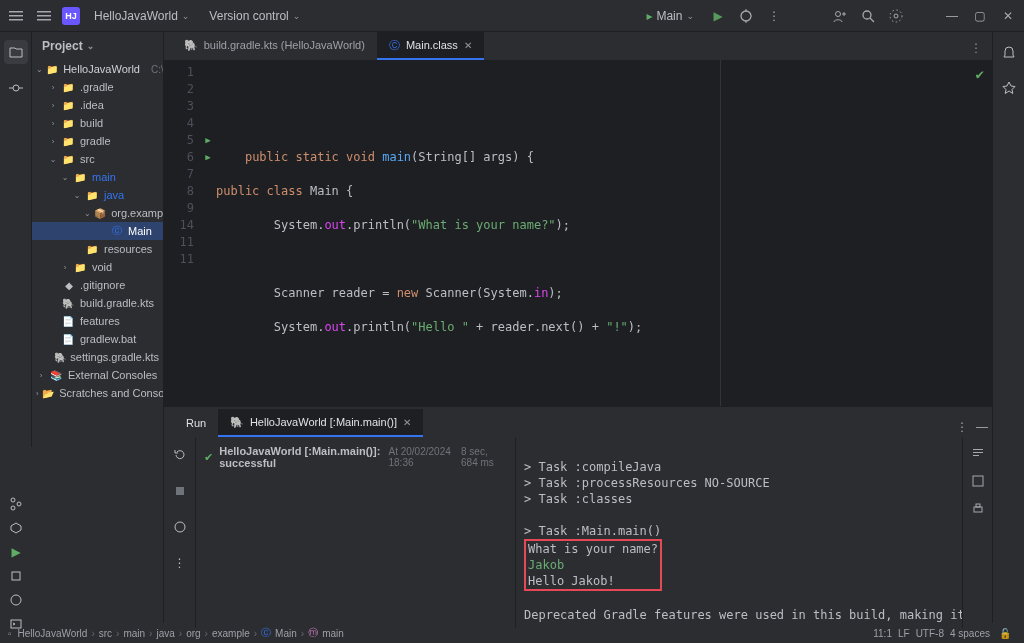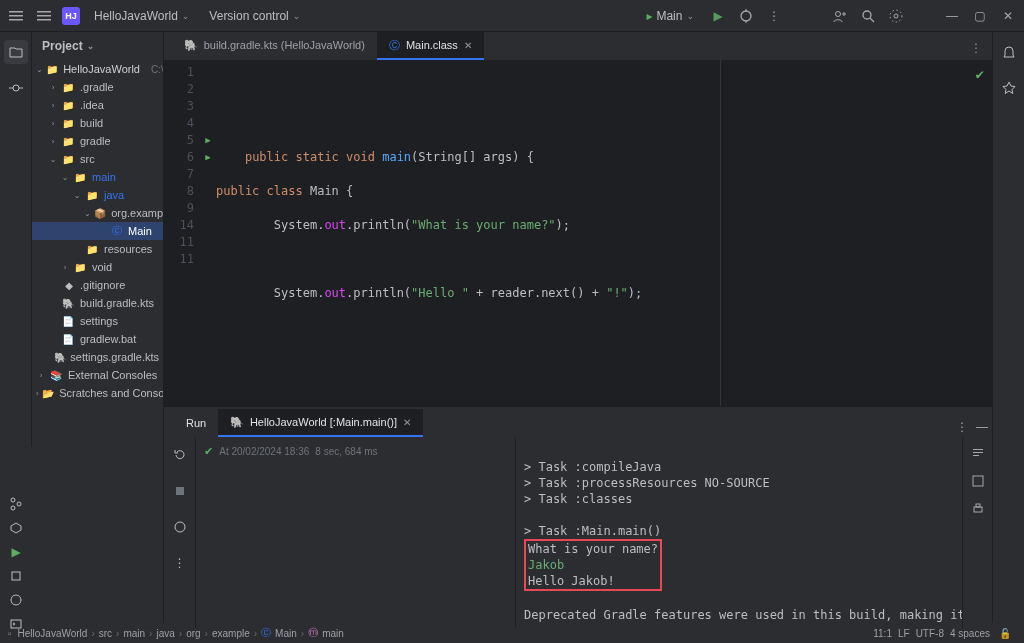--- a/index.html
+++ b/index.html
@@ -228,21 +228,21 @@
           <span>.gitignore</span>
         </div>
       <div class="node" style="padding-left:16px">
           <span class="tw"></span>
           <span class="ic" style="color:#e6982e">🐘</span>
           <span>build.gradle.kts</span>
         </div>
       <div class="node" style="padding-left:16px">
           <span class="tw"></span>
           <span class="ic">📄</span>
-          <span>settings</span>
+          <span>features</span>
         </div>
       <div class="node" style="padding-left:16px">
           <span class="tw"></span>
           <span class="ic">📄</span>
           <span>gradlew.bat</span>
         </div>
       <div class="node" style="padding-left:16px">
           <span class="tw"></span>
           <span class="ic" style="color:#e6982e">🐘</span>
           <span>settings.gradle.kts</span>
@@ -306,20 +306,21 @@
           <div></div>
           <div></div>
       </div>
       <div class="code">
 <div class="ln"></div>
 <div class="ln"></div>
 <div class="ln">    <span class="kw">public static void</span> <span class="mth">main</span>(String[] args) <span>{</span></div>
 <div class="ln"><span class="kw">public class</span> <span class="cls-c">Main</span> {</div>
 <div class="ln">        System.<span class="fld">out</span>.println(<span class="str">"What is your name?"</span>);</div>
 <div class="ln"></div>
+<div class="ln">        Scanner reader = <span class="kw">new</span> Scanner(System.<span class="fld">in</span>);</div>
 <div class="ln">        System.<span class="fld">out</span>.println(<span class="str">"Hello "</span> + reader.next() + <span class="str">"!"</span>);</div>
 
 
       </div>
     </div>
 
     <div class="splitter"></div>
 
     <div class="run-panel">
       <div class="run-tabs">
@@ -351,20 +352,21 @@
             <div class="gutter-btn">
                 <svg width="14" height="14" viewBox="0 0 14 14">
                   <circle cx="7" cy="7" r="5" fill="none" stroke="#bcbec4"></circle>
                 </svg>
               </div>
             <div class="gutter-btn">⋮</div>
           </div>
           <div class="run-side">
             <div class="run-stat">
               <span class="ok2">✔</span>
+              <span><b>HelloJavaWorld [:Main.main()]: successful</b></span>
               <span class="dim">At 20/02/2024 18:36</span>
               <span class="dim">8 sec, 684 ms</span>
             </div>
           </div>
         </div>
 
         <div class="console">
 <span>&gt; Task :compileJava</span>
 <span>&gt; Task :processResources NO-SOURCE</span>
 <span>&gt; Task :classes</span>

